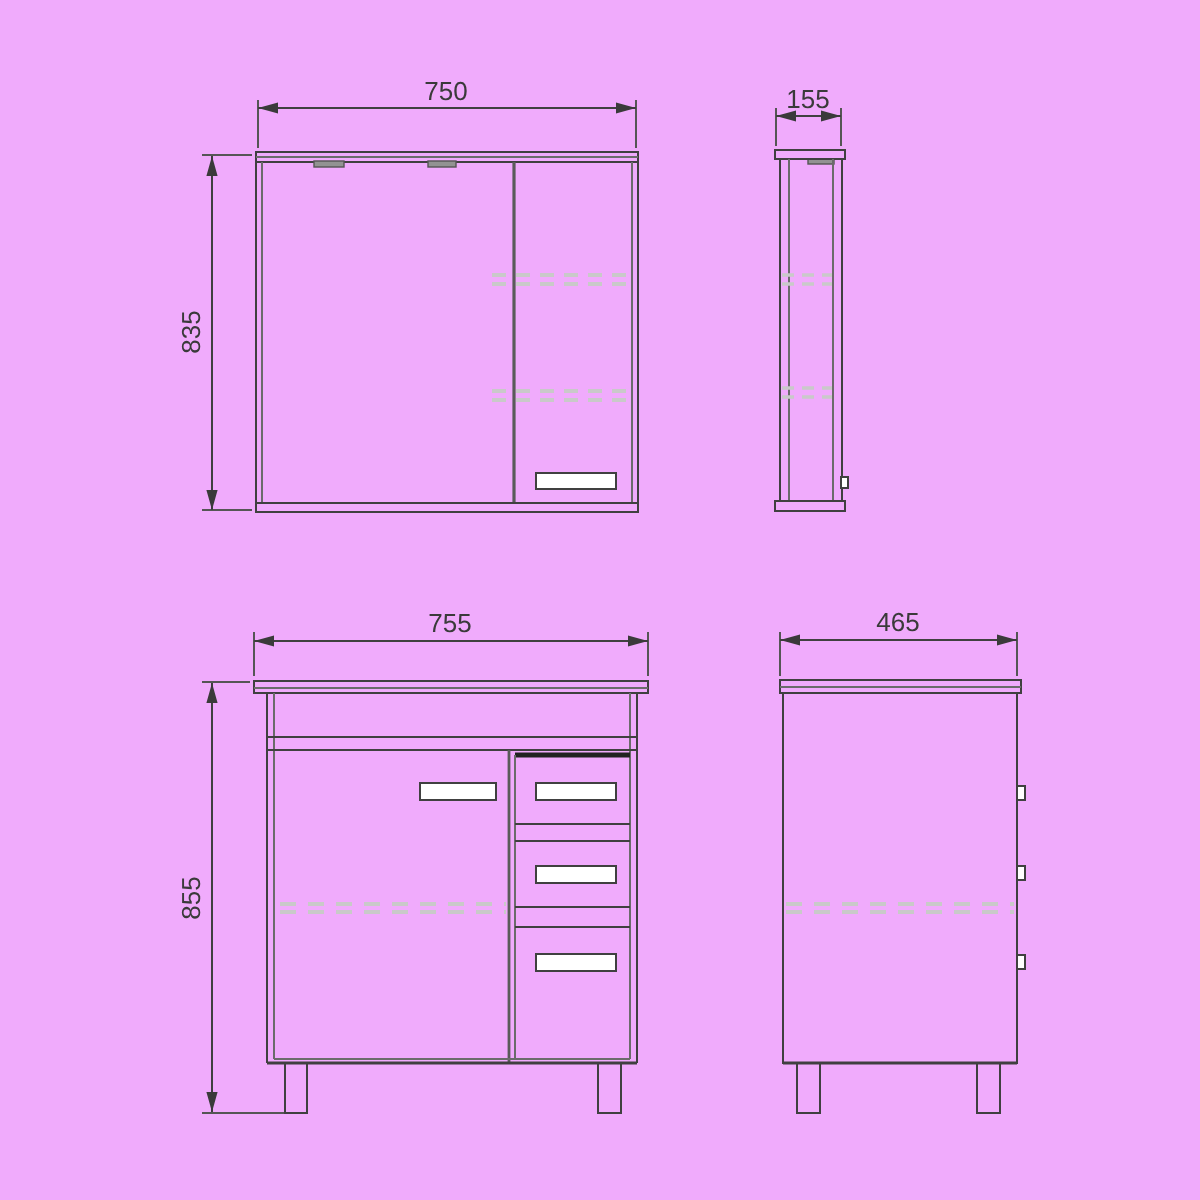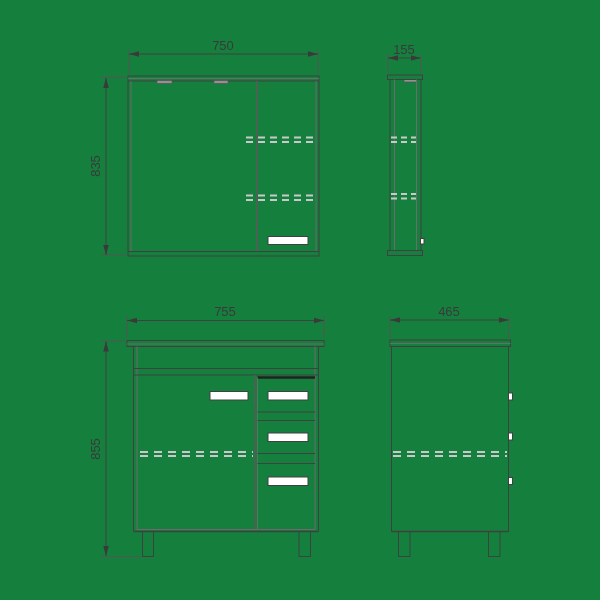--- a/index.html
+++ b/index.html
@@ -1,21 +1,21 @@
 <!DOCTYPE html>
 <html><head>
 <meta charset="utf-8">
 <style>
   html,body{margin:0;padding:0;}
   body{
     width:600px;height:600px;
     background:#ffffff;
     font-family:"Liberation Sans", sans-serif;
   }
-  .stage{position:relative;width:600px;height:600px;background:#15803d;overflow:hidden;}
+  .stage{position:relative;width:600px;height:600px;background:#f0abfc;overflow:hidden;}
   svg{display:block;}
   text{
     font-family:"Liberation Sans", sans-serif;
     font-size:13px;
     fill:#3a3a3a;
   }
 </style>
 </head>
 <body>
 

